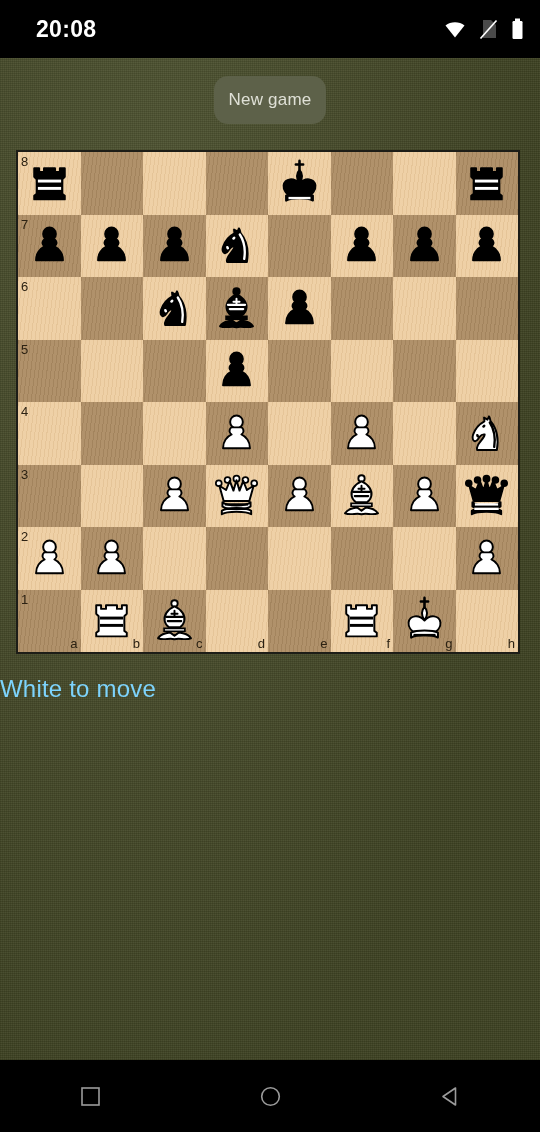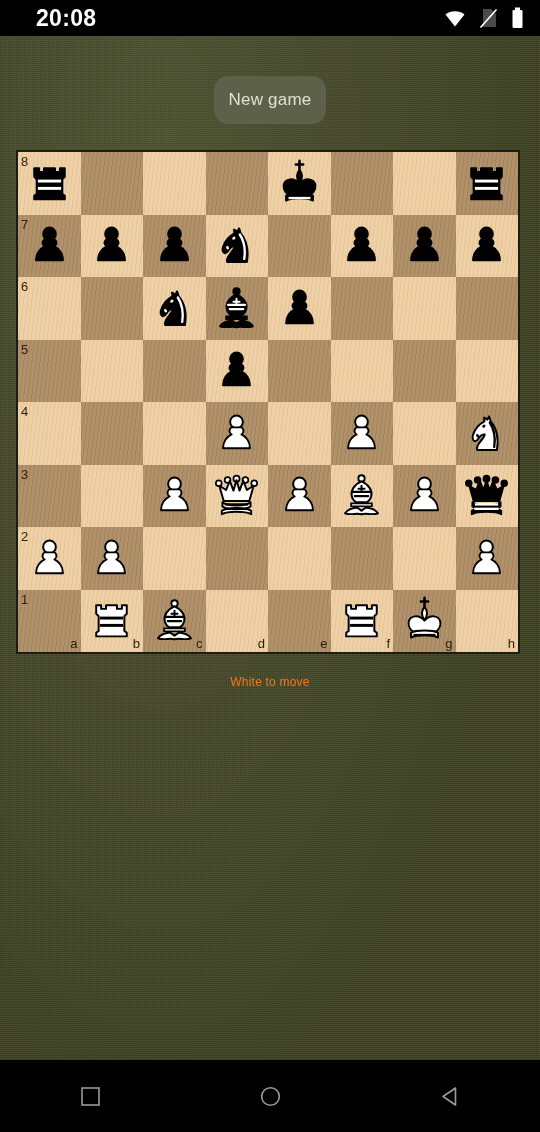--- a/index.html
+++ b/index.html
@@ -27,21 +27,21 @@
       repeating-linear-gradient(0deg,   rgba(0,0,0,0.06) 0px, rgba(0,0,0,0.06) 1px, rgba(255,255,255,0.03) 1px, rgba(255,255,255,0.03) 2px),
       repeating-linear-gradient(90deg,  rgba(0,0,0,0.05) 0px, rgba(0,0,0,0.05) 1px, rgba(255,255,255,0.025) 1px, rgba(255,255,255,0.025) 2px),
       radial-gradient(ellipse at 30% 20%, rgba(255,255,255,0.05), rgba(0,0,0,0.12) 70%);
   }
 
   
   #status-bar {
     position: absolute;
     left: 0; top: 0;
     width: 540px;
-    height: 36px;
+    height: 58px;
     background: #000;
     display: flex;
     align-items: center;
     justify-content: space-between;
     padding: 0 16px 0 36px;
     z-index: 30;
   }
   #status-clock {
     color: #ffffff;
     font-size: 23px;
@@ -119,23 +119,22 @@
     height: 100%;
     display: block;
   }
 
   
   #status-text {
     position: absolute;
     left: 0;
     top: 675px;
     width: 540px;
-    text-align: center;
-    color: #f97316;
-    font-size: 12px;
+    color: #7dd3fc;
+    font-size: 24px;
     letter-spacing: 0.2px;
   }
 
   
   #nav-bar {
     position: absolute;
     left: 0;
     bottom: 0;
     width: 540px;
     height: 72px;

